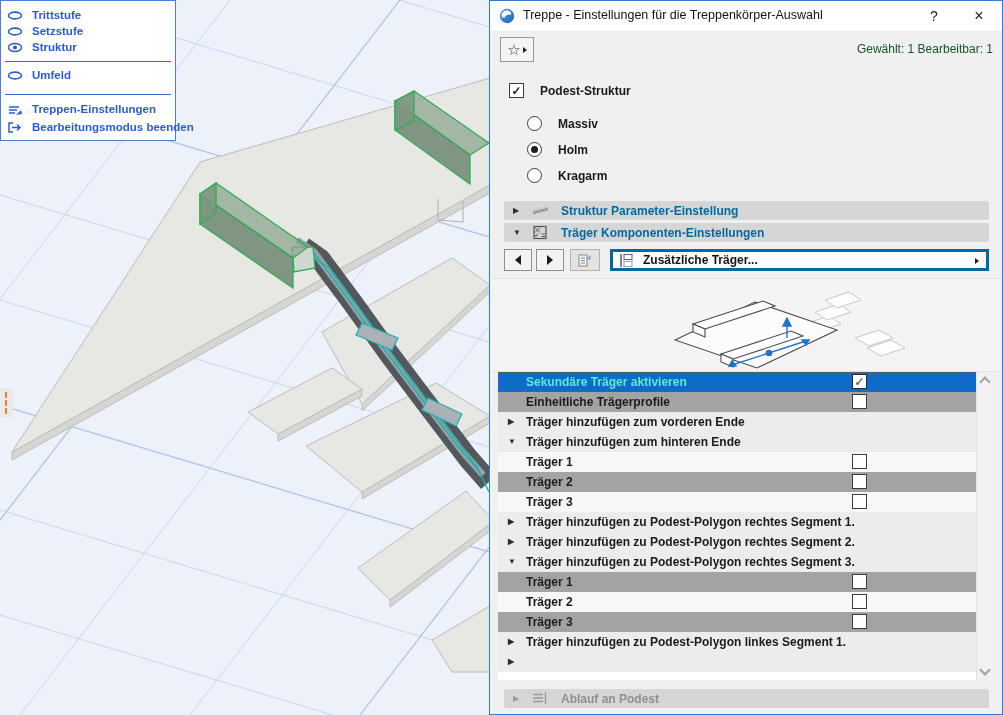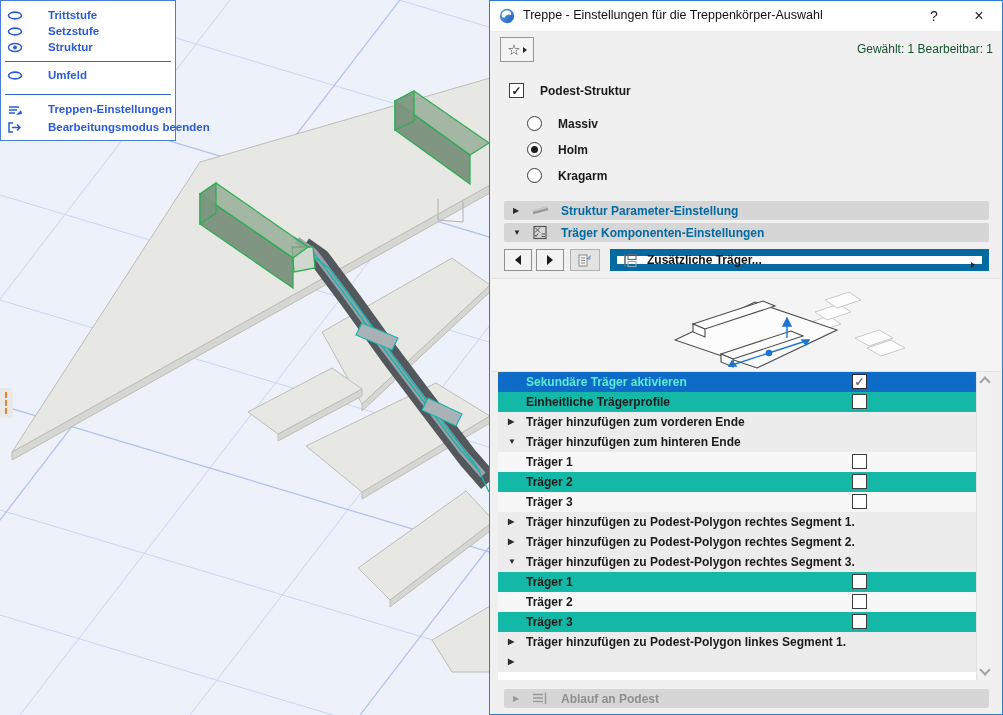--- a/index.html
+++ b/index.html
@@ -5,21 +5,21 @@
   html,body{margin:0;padding:0;background:#fff;}
   .stage{position:relative;width:1003px;height:715px;overflow:hidden;
          font-family:"Liberation Sans",sans-serif;color:#1c1c1c;
          -webkit-font-smoothing:antialiased;}
   
   .viewport{position:absolute;left:0;top:0;width:489px;height:715px;background:#edf1fa;}
   .viewport svg{display:block;}
   
   .ctx{position:absolute;left:0;top:0;width:176px;height:141px;background:#fff;
        border:1px solid #4b7fd6;box-sizing:border-box;}
-  .ctx-item{position:absolute;left:6px;height:16px;display:flex;align-items:center;gap:24px;
+  .ctx-item{position:absolute;left:6px;height:16px;display:flex;align-items:center;gap:8px;
             color:#2a5bd7;font-size:11.5px;font-weight:600;cursor:default;white-space:nowrap;}
   .ctx-item .ic{width:17px;height:13px;flex:0 0 17px;}
   .ctx-sep{position:absolute;left:4px;right:4px;height:0;border-top:1px solid #3566cf;}
   .dock-handle{position:absolute;left:0;top:388px;width:13px;height:30px;background:#e9e9e9;
                border-radius:0 4px 4px 0;}
   .dock-handle i{position:absolute;left:5px;top:4px;height:22px;border-left:2px dashed #e8832a;}
   
   .dialog{position:absolute;left:489px;top:0;width:514px;height:715px;background:#f0f0f0;
           border:1px solid #2e7bd0;box-sizing:border-box;}
   .titlebar{position:absolute;left:0;top:0;right:0;height:30px;background:#fff;border-bottom:1px solid #ececec;}
@@ -53,31 +53,31 @@
   .sec .stext{margin-left:10px;font-size:12px;font-weight:700;color:#0369a1;}
   .sec.disabled .stext{color:#8f8f8f;}
   .sec.disabled .tri{color:#9a9a9a;}
   
   .navbtn{position:absolute;top:248px;width:28px;height:22px;background:#f3f3f3;border:1px solid #8f8f8f;
           box-sizing:border-box;display:flex;align-items:center;justify-content:center;}
   .arrow-l{width:0;height:0;border-right:6px solid #1c1c1c;border-top:5px solid transparent;border-bottom:5px solid transparent;}
   .arrow-r{width:0;height:0;border-left:6px solid #1c1c1c;border-top:5px solid transparent;border-bottom:5px solid transparent;}
   .navbtn.disabled{background:#e3e3e3;border-color:#b2b2b2;}
   .dropdown{position:absolute;left:120px;right:13px;top:248px;height:22px;background:#fdfdfd;
-            border:7px solid #0369a1;box-sizing:border-box;display:flex;align-items:center;}
+            border:3px solid #0369a1;box-sizing:border-box;display:flex;align-items:center;}
   .dropdown .dic{margin-left:6px;width:16px;height:15px;}
   .dropdown .dtext{margin-left:8px;font-size:12px;font-weight:700;color:#141414;}
   .dropdown .dd-arrow{position:absolute;right:7px;top:6px;}
   
   .preview{position:absolute;left:1px;right:1px;top:277px;height:94px;background:#f4f4f4;
            border-top:1px solid #e3e3e3;border-bottom:1px solid #e3e3e3;box-sizing:border-box;}
   
   .list{position:absolute;left:8px;top:371px;width:478px;height:308px;background:#fff;overflow:hidden;}
   .row{position:relative;height:20px;line-height:20px;font-size:12px;font-weight:700;color:#1b1b1b;
-       background:#14b8a6;cursor:default;}
+       background:#a3a3a3;cursor:default;}
   .row.group{background:#ececec;}
   .row.shade{background:#f7f7f7;}
   .row .rtri{position:absolute;left:10px;top:0;font-size:8px;color:#2c2c2c;}
   .row .rlabel{position:absolute;left:28px;top:0;white-space:nowrap;}
   .row .cb{position:absolute;left:354px;top:2px;}
   .row.selected{background:#0e6cc8;color:#5eead4;outline:1px dotted #8a5a00;outline-offset:-1px;}
   .row.selected .cb{border-color:#2b2b2b;}
   .row.selected .cb.checked::after{color:#6e6e6e;}
   
   .scroll{position:absolute;left:486px;top:371px;width:16px;height:308px;background:#f1f1f1;border-left:1px solid #e2e2e2;box-sizing:border-box;}

